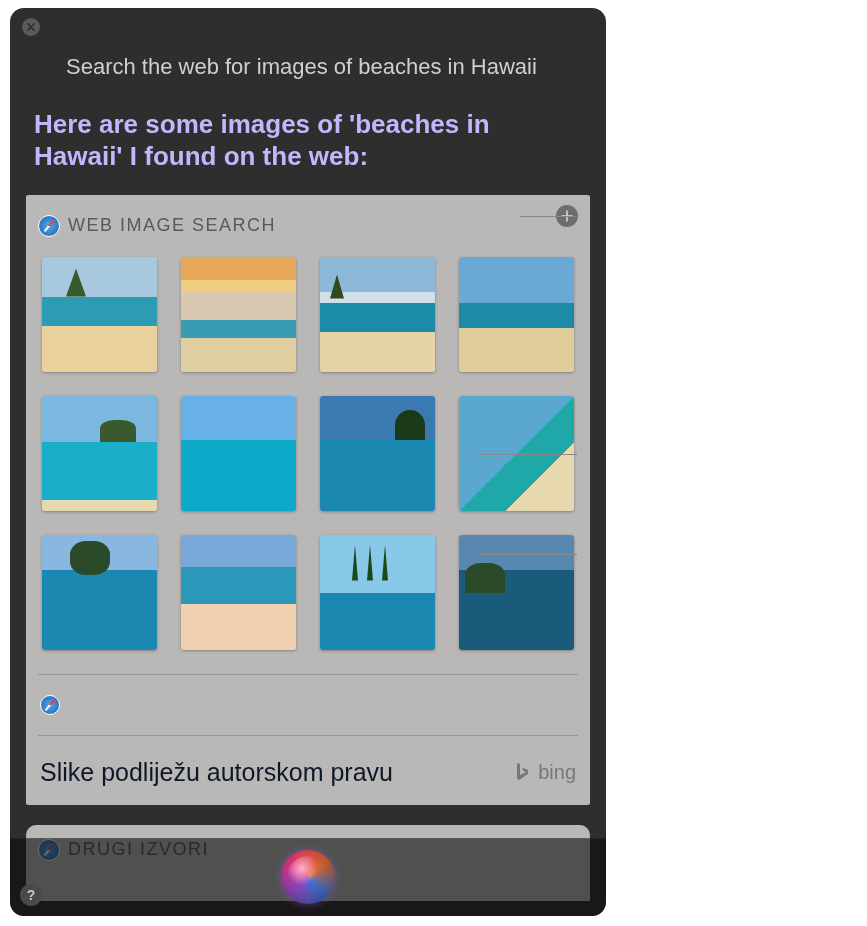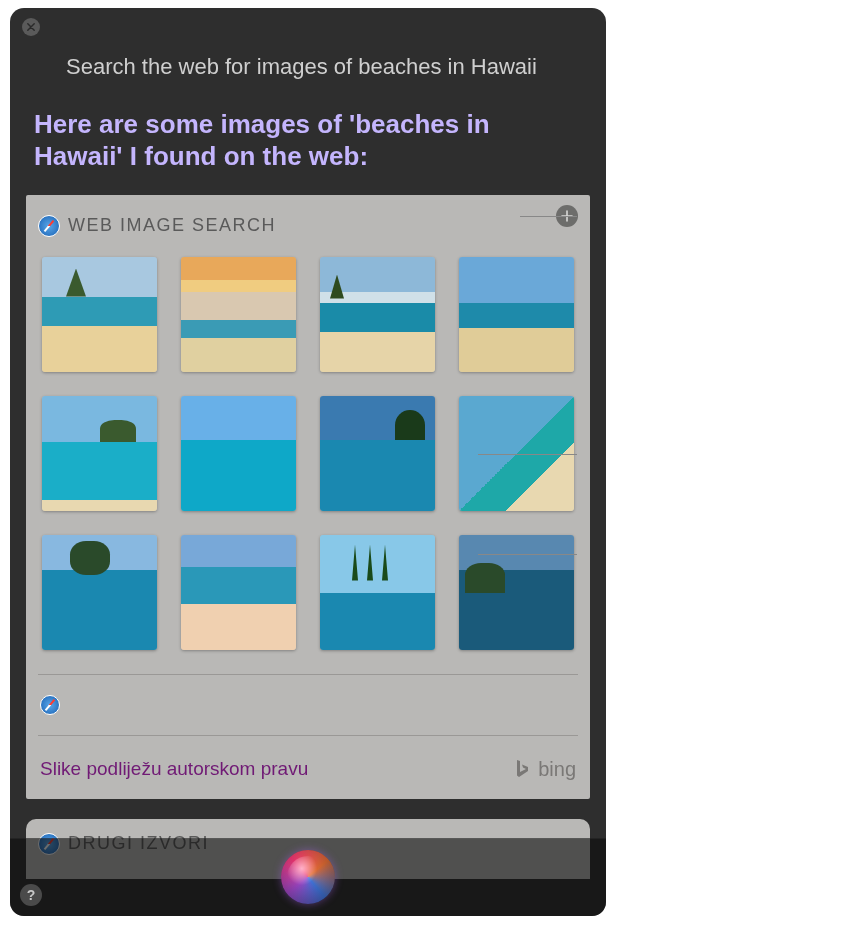--- a/index.html
+++ b/index.html
@@ -146,29 +146,29 @@
     .small-safari {
       width:20px; height:20px; border-radius:50%;
       background: radial-gradient(circle, #5aa7e8 0%, #2f79c6 65%, #1c4f88 100%);
       border:1px solid #fff; position:relative; flex-shrink:0;
     }
     .small-safari::after { content:''; position:absolute; top:2px; left:8px; width:2px; height:14px; background:linear-gradient(#ff3b30 50%,#fff 50%); transform:rotate(40deg); }
     .footer-row {
       display:flex; align-items:center; justify-content:space-between;
       padding: 14px 2px 6px 2px;
     }
-    .copyright-text { color:#701a75; font-size:19px; }
+    .copyright-text { color:#0f172a; font-size:25px; }
     .bing-logo { display:flex; align-items:center; gap:8px; color:#7a7876; font-size:20px; font-weight:500; }
     .bing-icon { width:16px; height:20px; }
 
     .card2 {
       margin: 20px 16px 0 16px;
       background: #b9b8b6;
       border-radius: 10px 10px 0 0;
-      padding: 10px 12px 12px 12px;
+      padding: 10px 12px 28px 12px;
     }
 
     .bottom-bar {
       position:absolute;
       left:0; bottom:0;
       width:100%; height:78px;
       background: rgba(10,10,10,0.6);
       border-top: 1px solid rgba(255,255,255,0.05);
     }
     .help-btn {

